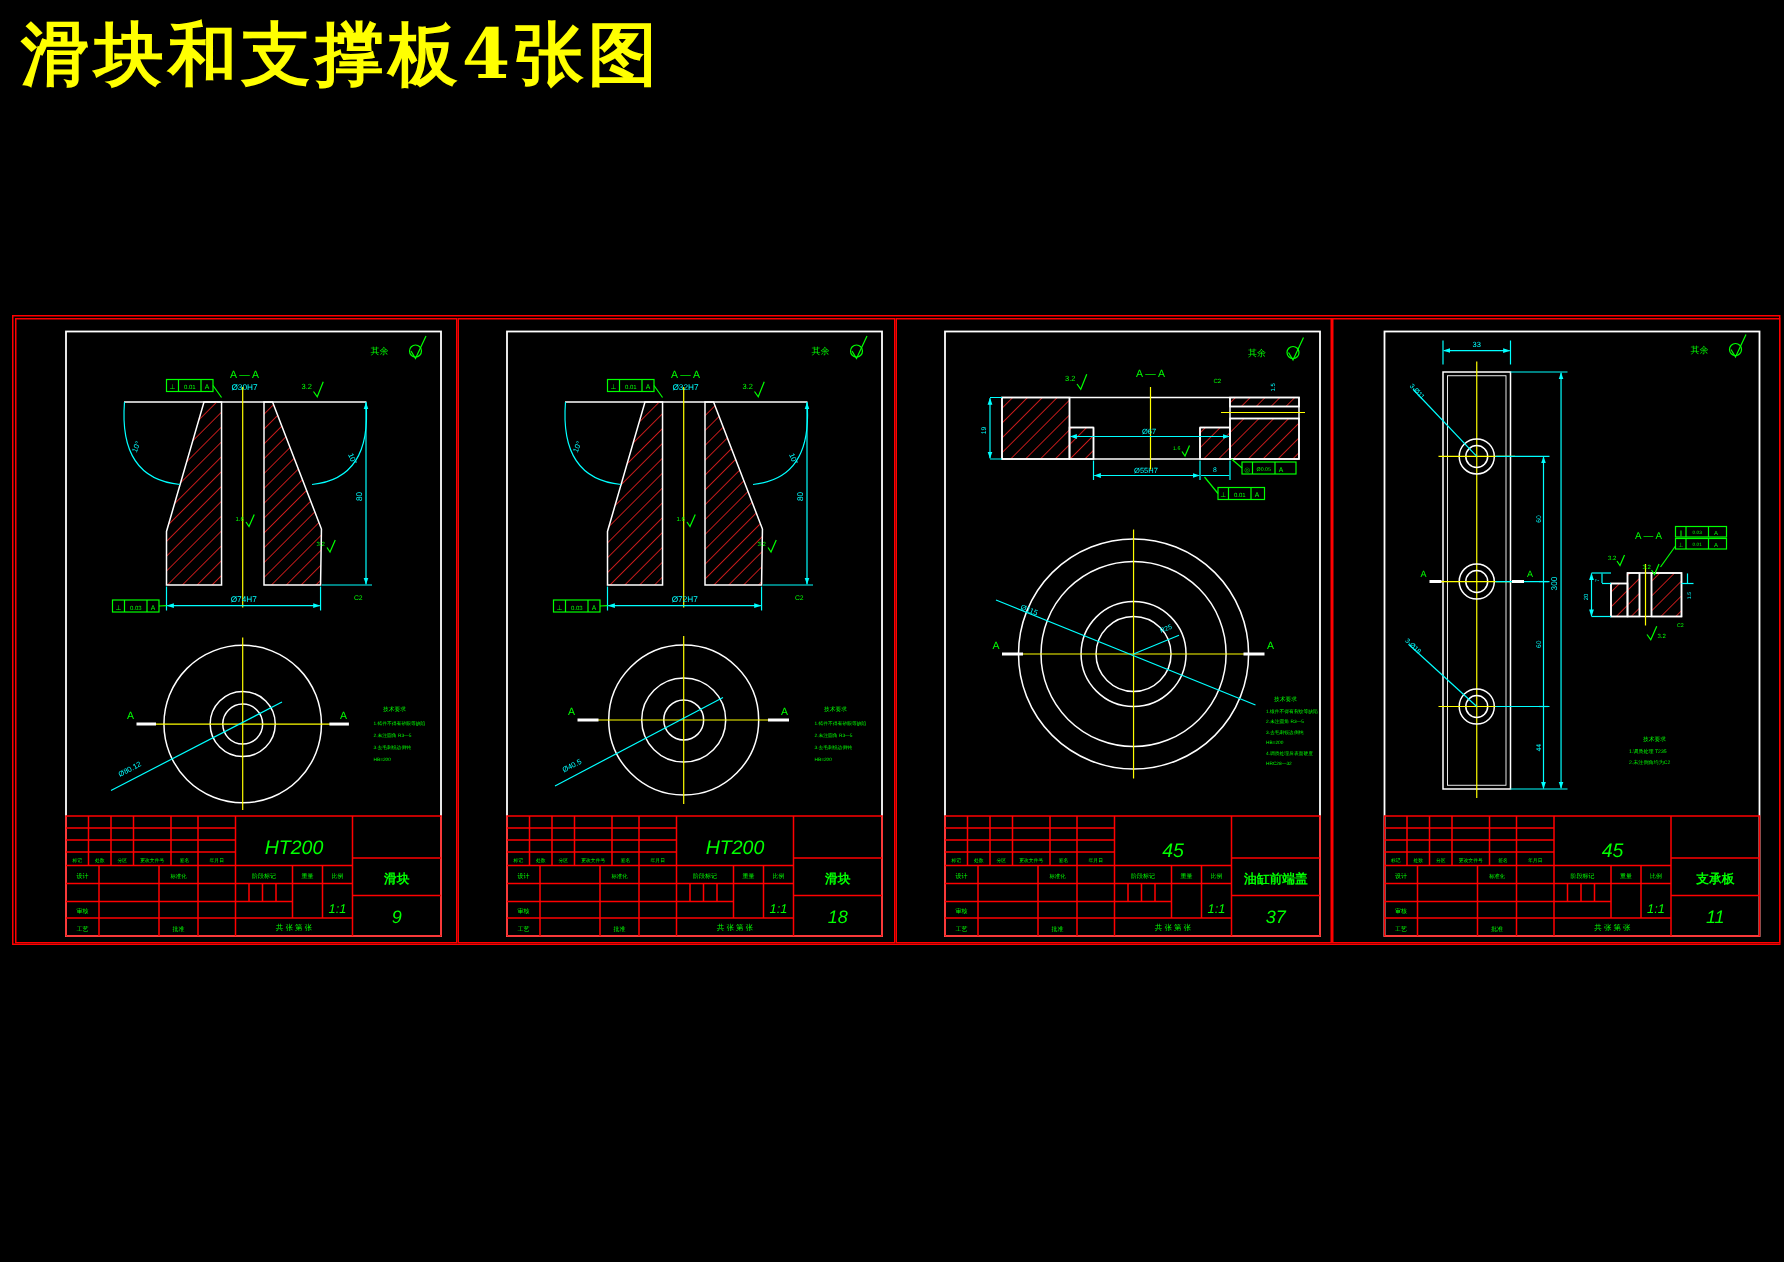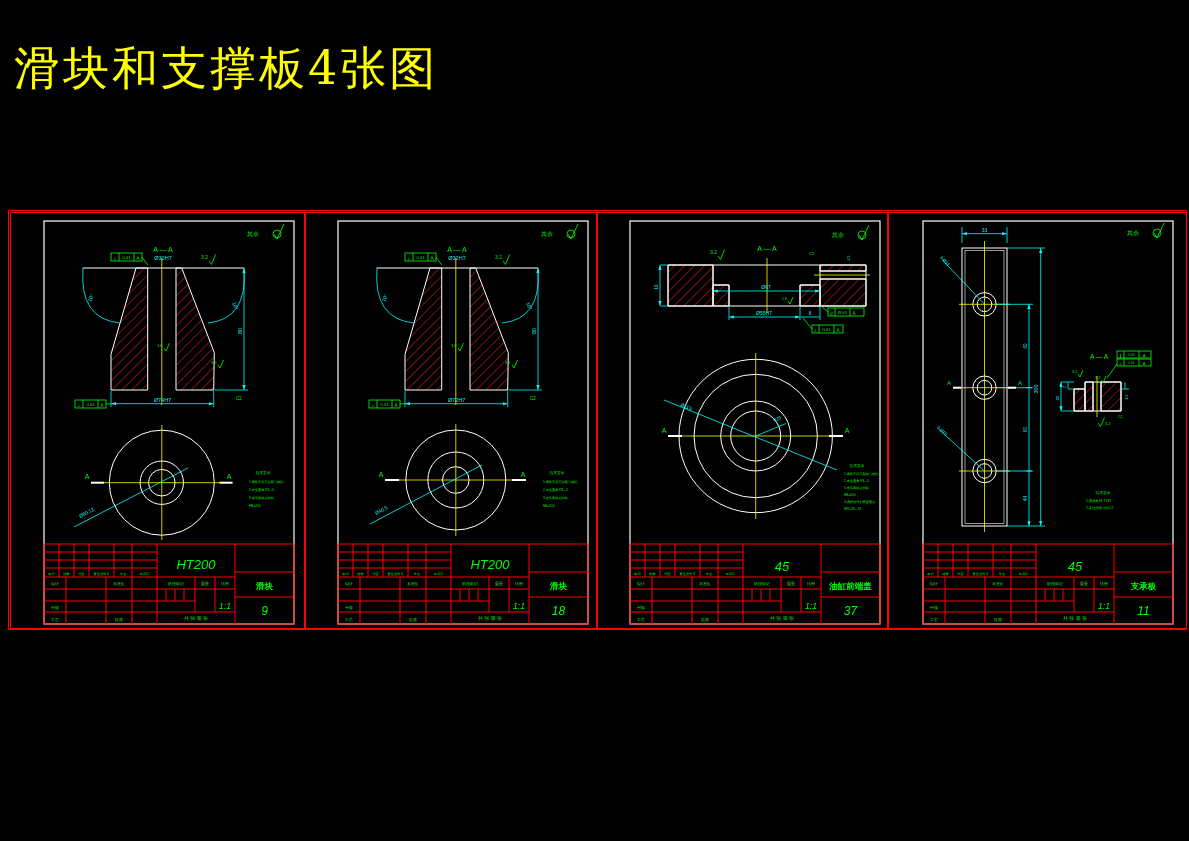--- a/index.html
+++ b/index.html
@@ -1,18 +1,18 @@
 <!DOCTYPE html>
 <html><head>
 <meta charset="utf-8">
 <style>
   html,body{margin:0;padding:0;background:#000;}
   body{position:relative;width:1189px;height:841px;overflow:hidden;font-family:"Liberation Sans",sans-serif;}
-  .page-title{position:absolute;left:14px;top:6px;font-size:46px;font-weight:normal;color:#ffff00;
-    font-family:"DejaVu Serif",serif;letter-spacing:3px;white-space:nowrap;margin-top:32px;}
+  .page-title{position:absolute;left:14px;top:6px;font-size:46px;font-weight:bold;color:#ffff00;
+    font-family:"DejaVu Serif",serif;letter-spacing:3px;white-space:nowrap;}
   .outer-frame{position:absolute;left:8px;top:210px;width:1177px;height:418px;border:1px solid #f00;}
   .panel{position:absolute;top:212px;height:415px;background:#000;border:1px solid #f00;}
   svg{display:block}
   svg text{font-family:"Liberation Sans",sans-serif;stroke:none;}
   .w{stroke:#fff;stroke-width:1;fill:none}
   .wb{stroke:#fff;stroke-width:1.2;fill:none}
   .wl{stroke:#fff;stroke-width:1}
   .wk{stroke:#fff;stroke-width:2}
   .y{stroke:#ffff00;stroke-width:0.8;fill:none}
   .c{stroke:#00ffff;stroke-width:0.8;fill:none}

